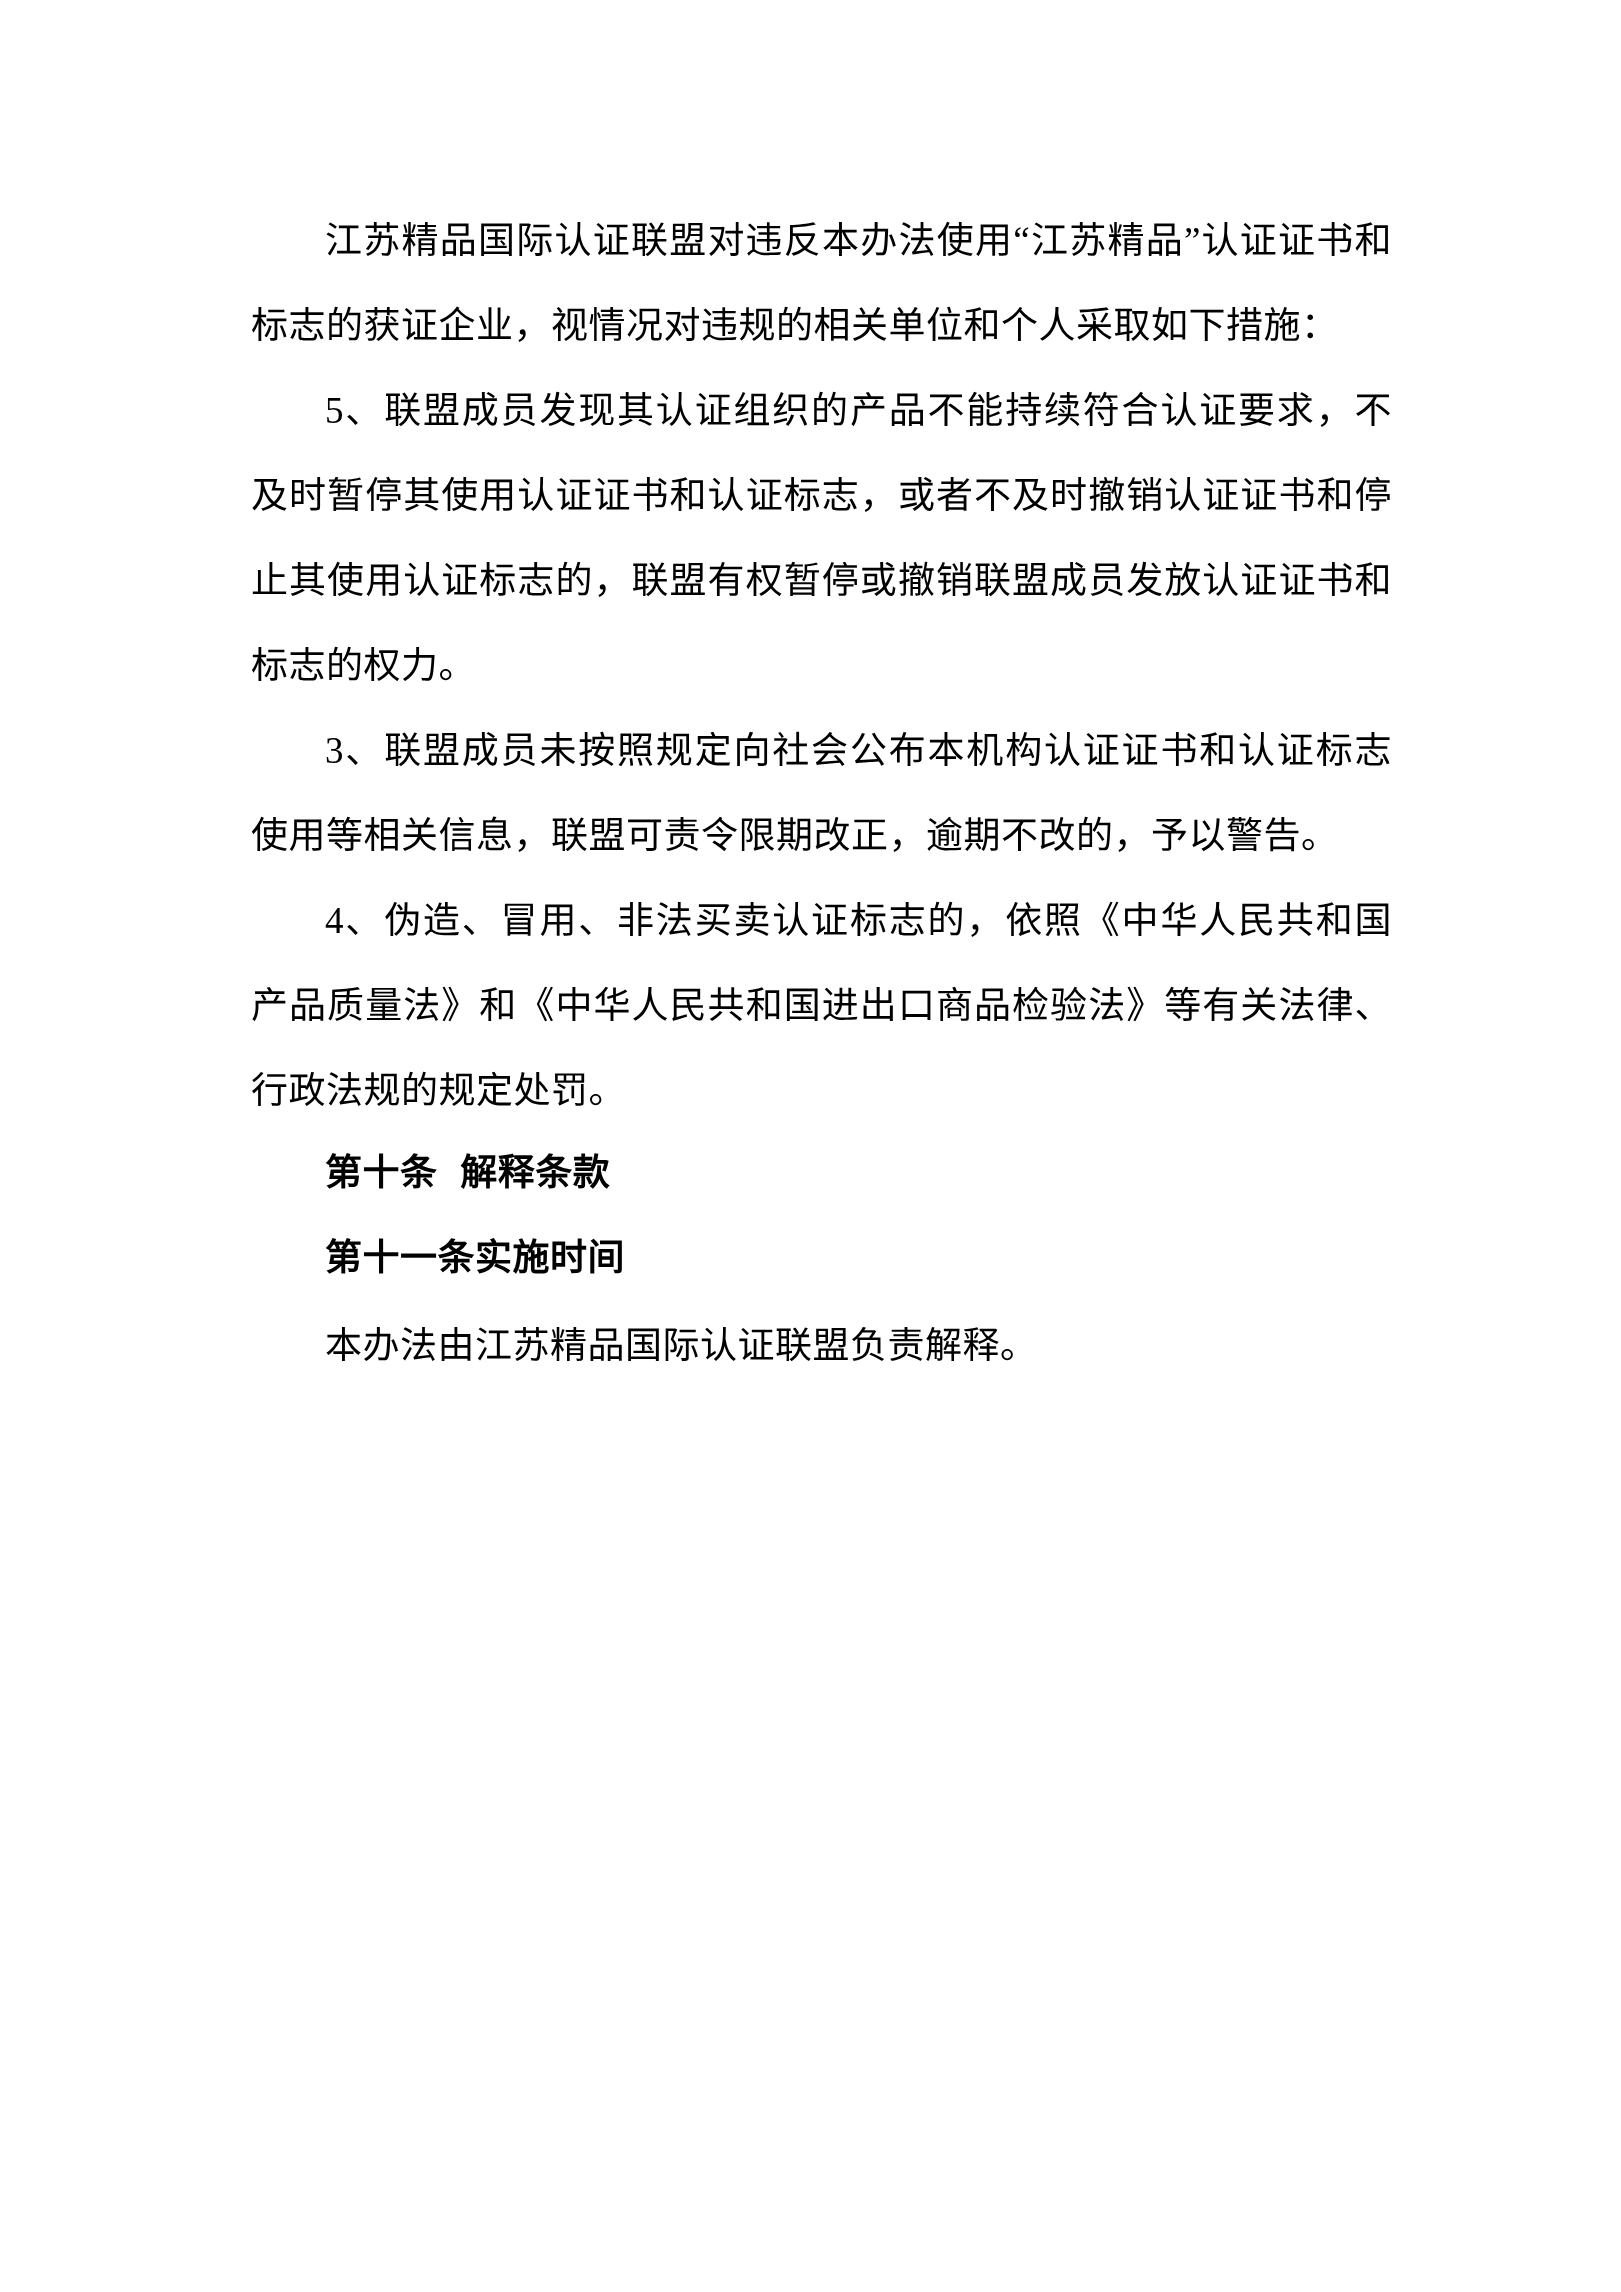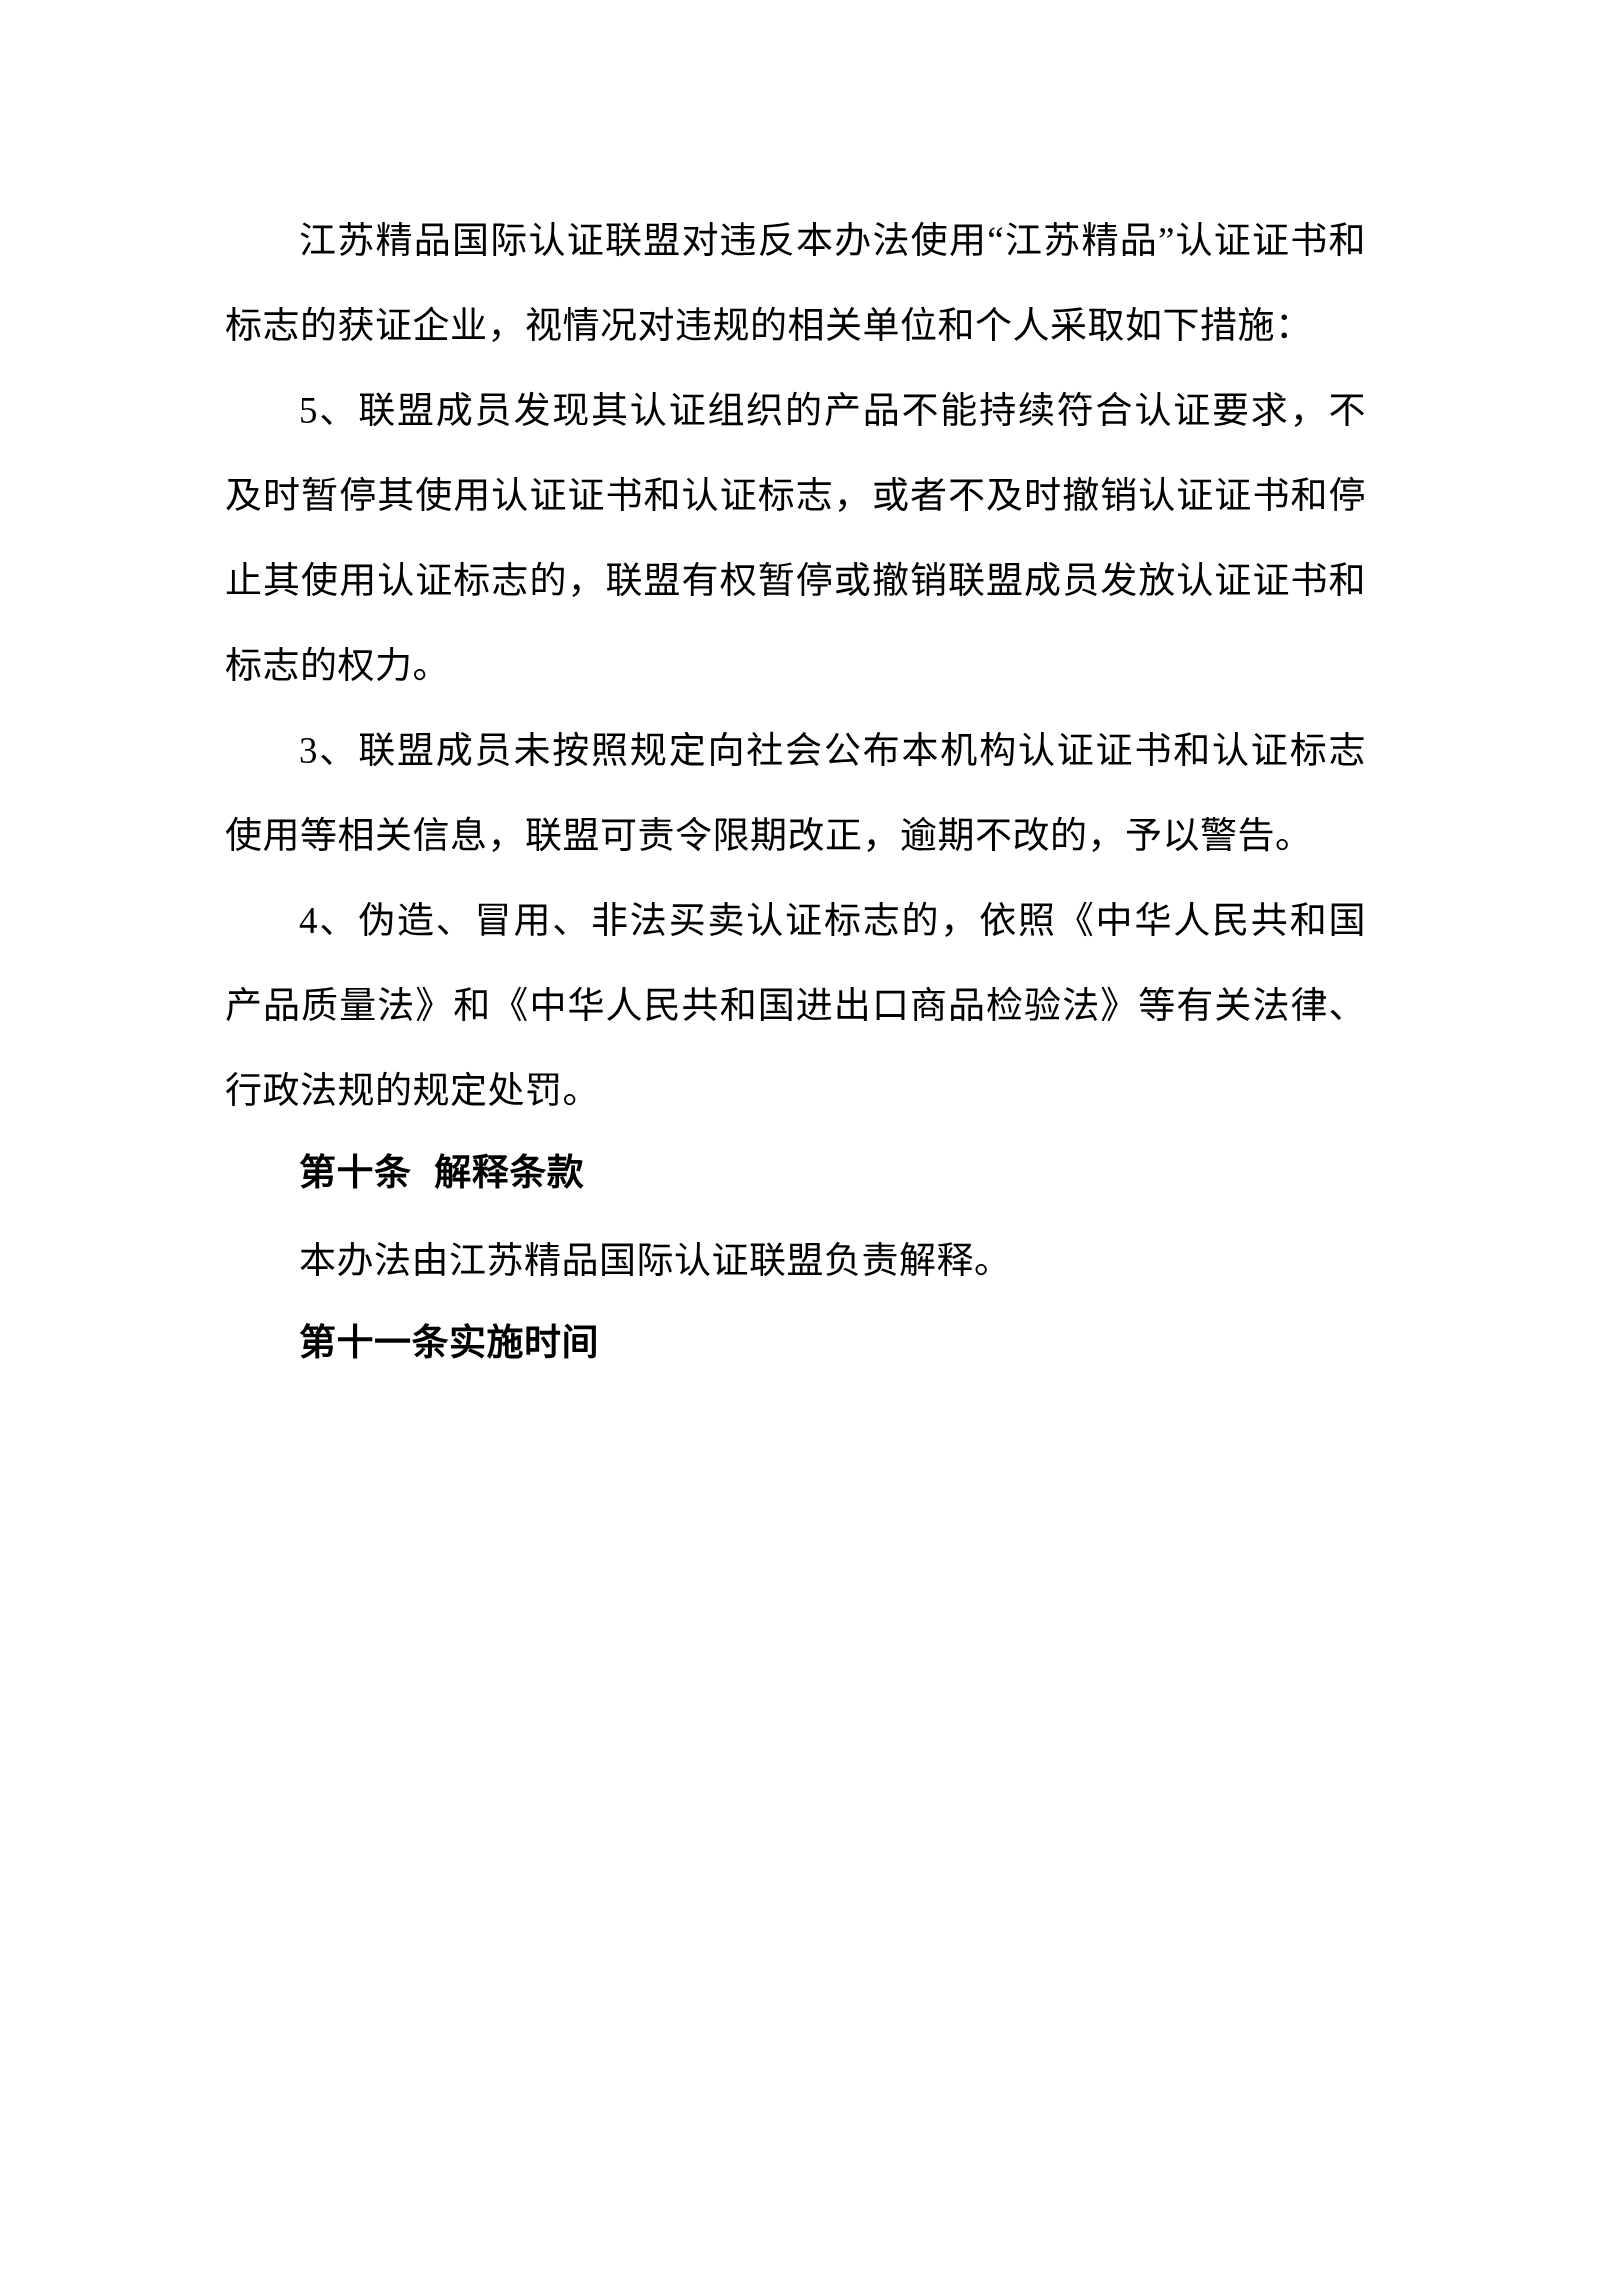--- a/index.html
+++ b/index.html
@@ -11,21 +11,21 @@
     position: relative;
     width: 1621px;
     height: 2293px;
     background: #ffffff;
     color: #000000;
     font-family: "Liberation Serif", "DejaVu Serif", serif;
     overflow: hidden;
   }
   .content {
     position: absolute;
-    left: 225px;
+    left: 251px;
     top: 198px;
     width: 1141px;
     font-size: 37px;
     line-height: 85px;
     letter-spacing: 0.5px;
     text-align: justify;
     text-justify: inter-character;
   }
   .para {
     margin: 0;
@@ -40,17 +40,17 @@
 </head>
 <body>
 
 <div class="page">
   <div class="content">
     <p class="para">江苏精品国际认证联盟对违反本办法使用“江苏精品”认证证书和标志的获证企业，视情况对违规的相关单位和个人采取如下措施：</p>
     <p class="para">5、联盟成员发现其认证组织的产品不能持续符合认证要求，不及时暂停其使用认证证书和认证标志，或者不及时撤销认证证书和停止其使用认证标志的，联盟有权暂停或撤销联盟成员发放认证证书和标志的权力。</p>
     <p class="para">3、联盟成员未按照规定向社会公布本机构认证证书和认证标志使用等相关信息，联盟可责令限期改正，逾期不改的，予以警告。</p>
     <p class="para">4、伪造、冒用、非法买卖认证标志的，依照《中华人民共和国产品质量法》和《中华人民共和国进出口商品检验法》等有关法律、行政法规的规定处罚。</p>
     <p class="para heading">第十条 解释条款</p>
+    <p class="para heading">第十一条实施时间</p>
     <p class="para">本办法由江苏精品国际认证联盟负责解释。</p>
-    <p class="para heading">第十一条实施时间</p>
   </div>
 </div>
 
 
 </body></html>

